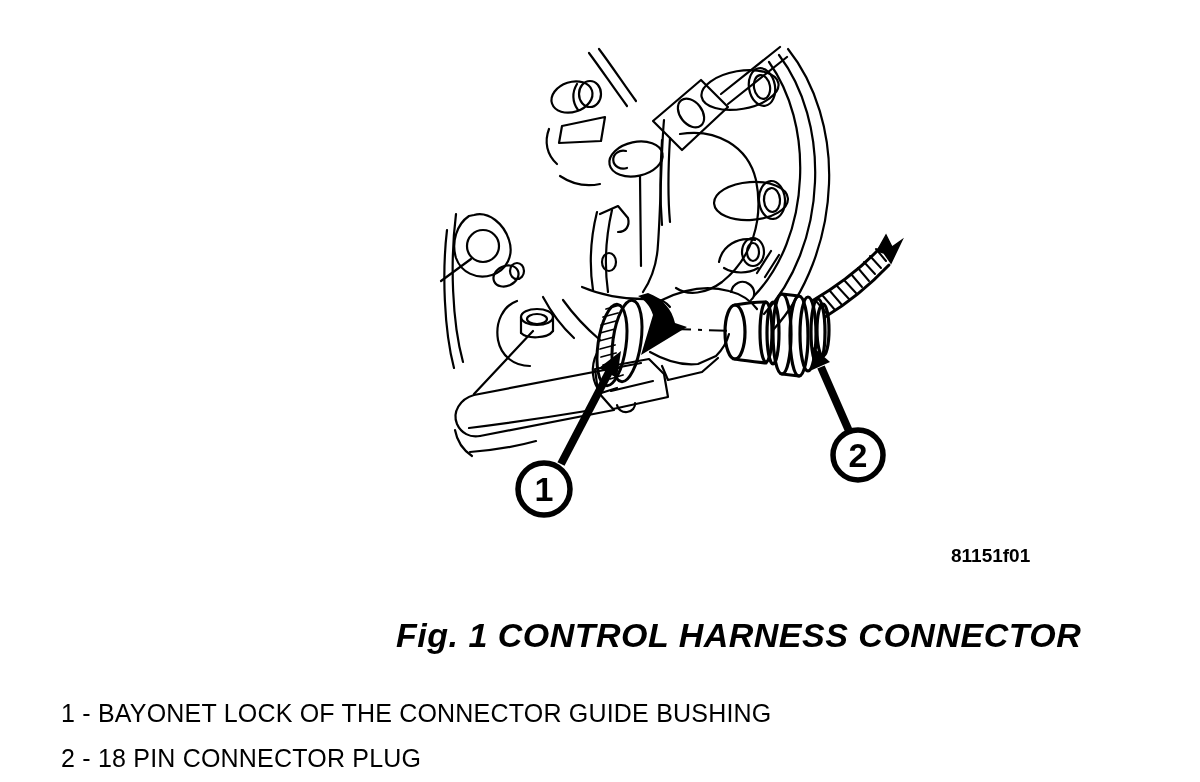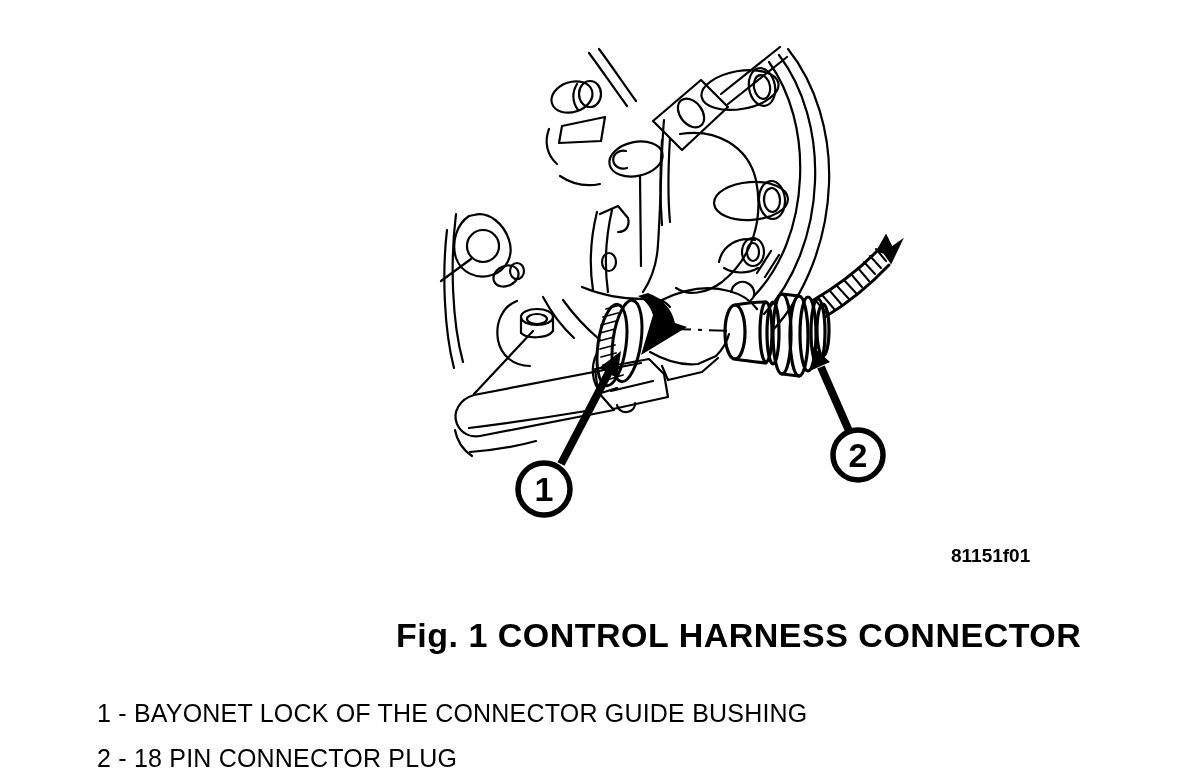--- a/index.html
+++ b/index.html
@@ -8,26 +8,26 @@
     background:#ffffff;
     font-family:"Liberation Sans",sans-serif;
     position:relative;
     overflow:hidden;
   }
   .page{position:absolute;inset:0;}
   .figure-area{position:absolute;left:0;top:0;width:1200px;height:782px;}
   .figure-area svg{display:block;}
   .caption{
     position:absolute;left:396px;top:616px;
-    font-size:34px;font-weight:bold;
+    font-size:34px;font-weight:bold;font-style:italic;
     color:#000;white-space:nowrap;letter-spacing:0.5px;
   }
   .legend{
     position:absolute;left:61px;top:691px;
-    font-size:25px;color:#000;letter-spacing:0.2px;margin-left:36px;
+    font-size:25px;color:#000;letter-spacing:0.2px;
   }
   .legend-line{height:45px;line-height:45px;white-space:nowrap;}
 </style>
 </head>
 <body>
 
 <div class="page">
 
   <div class="figure-area">
     <svg width="1200" height="782" viewBox="0 0 1200 782" xmlns="http://www.w3.org/2000/svg">

